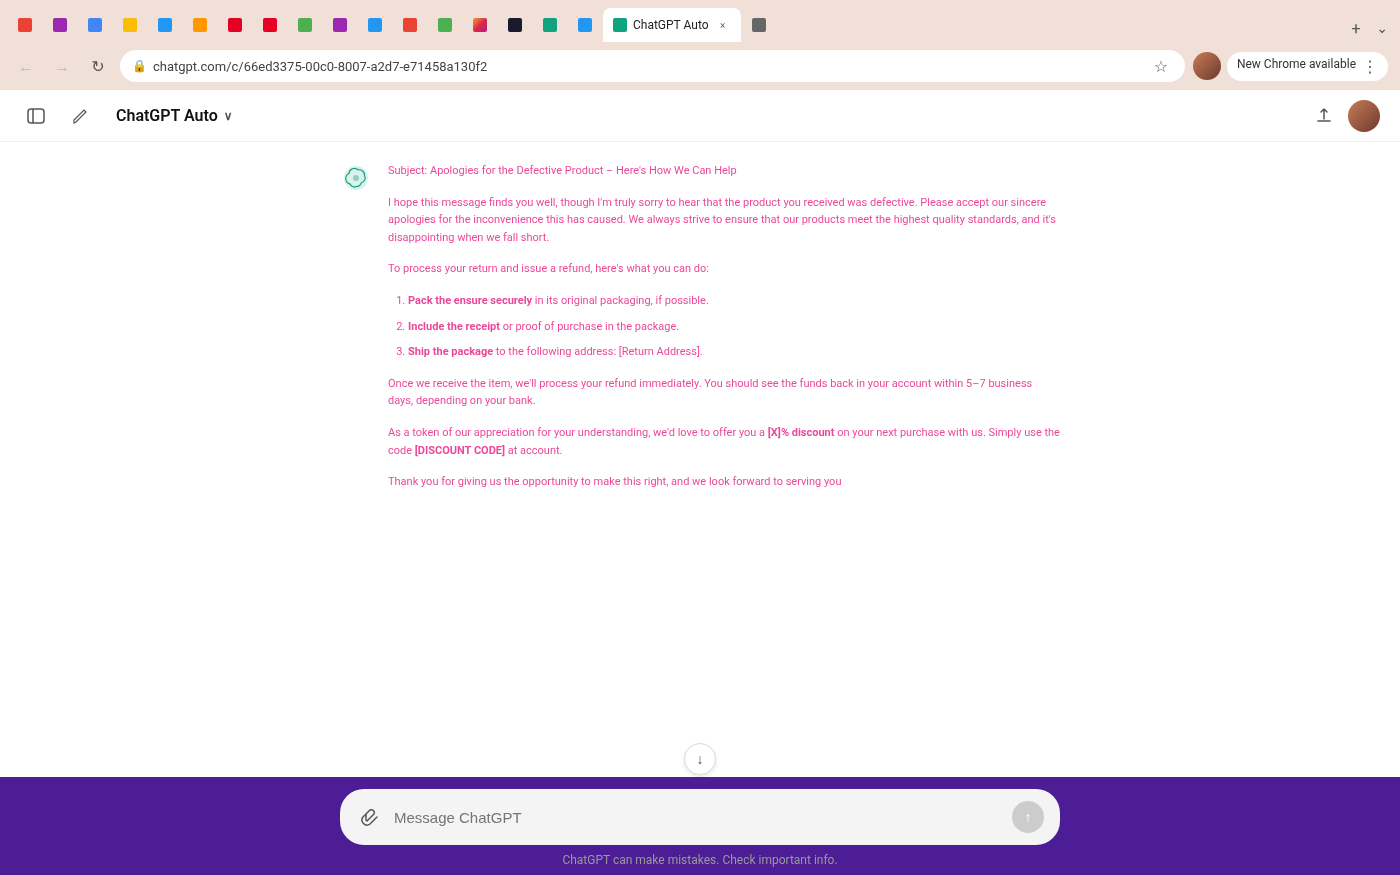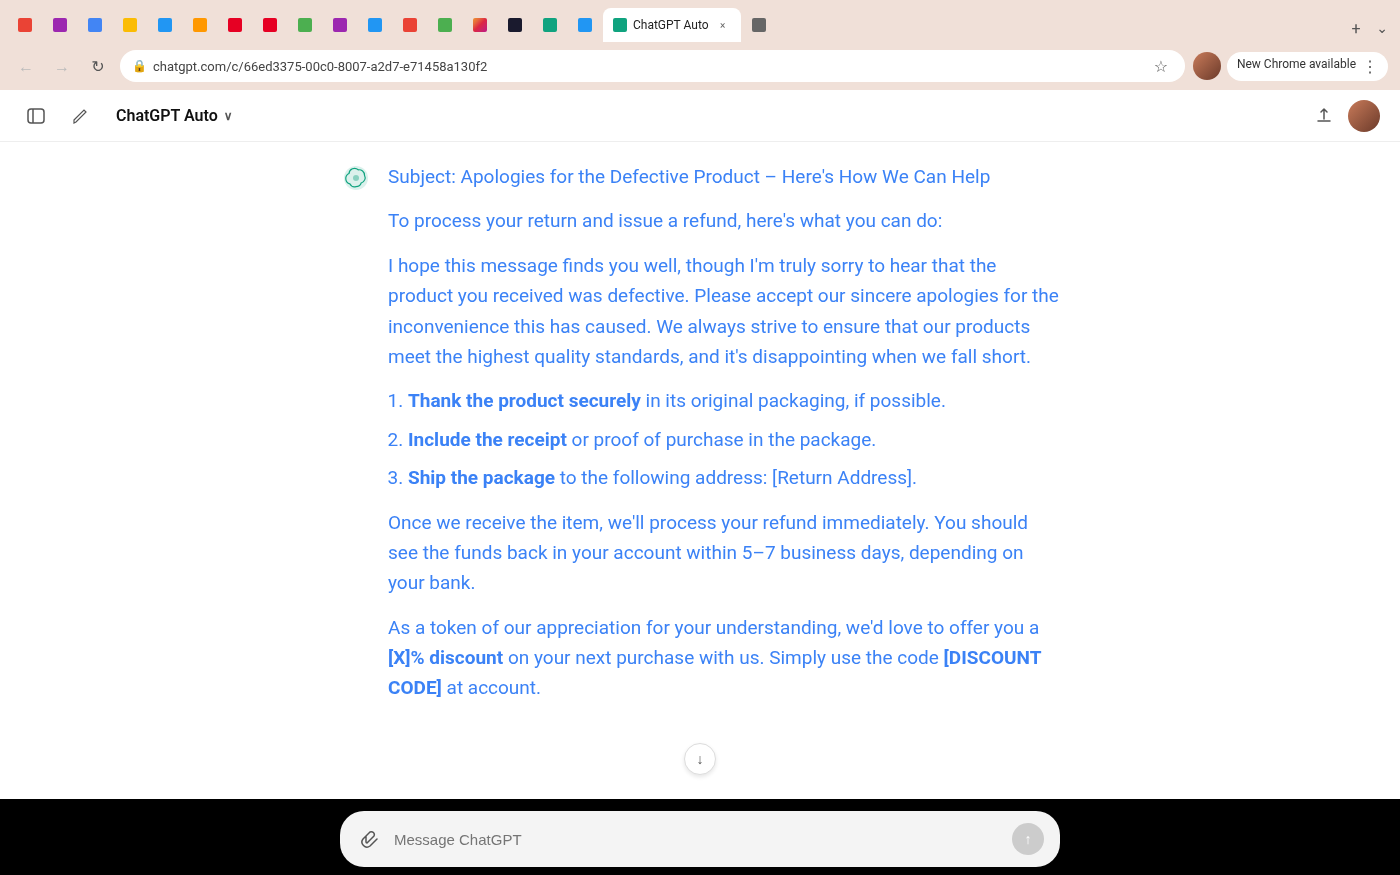--- a/index.html
+++ b/index.html
@@ -33,31 +33,31 @@
     .upload-btn { width: 32px; height: 32px; display: flex; align-items: center; justify-content: center; cursor: pointer; color: #555; border-radius: 6px; }
     .user-avatar { width: 32px; height: 32px; border-radius: 50%; background: linear-gradient(135deg, #c97b5a, #8B4513); cursor: pointer; }
 
     
     .main-content { height: calc(875px - 42px - 48px - 52px); overflow-y: auto; display: flex; flex-direction: column; align-items: center; position: relative; }
 
     
     .chat-area { width: 100%; max-width: 760px; padding: 20px 20px 100px 20px; }
     .message-row { display: flex; gap: 16px; margin-bottom: 24px; }
     .chatgpt-icon { width: 32px; height: 32px; flex-shrink: 0; display: flex; align-items: center; justify-content: center; }
-    .message-content { flex: 1; font-size: 19px; line-height: 1.6; color: #3b82f6; }
+    .message-content { flex: 1; font-size: 11px; line-height: 1.6; color: #ec4899; }
     .message-content p { margin-bottom: 14px; }
     .message-content ol { margin: 0 0 14px 0; padding-left: 20px; }
     .message-content li { margin-bottom: 8px; }
     .bold { font-weight: 700; }
 
     
     .scroll-btn { position: absolute; bottom: 100px; left: 50%; transform: translateX(-50%); width: 32px; height: 32px; border-radius: 50%; background: #fff; border: 1px solid #ddd; display: flex; align-items: center; justify-content: center; cursor: pointer; box-shadow: 0 2px 4px rgba(0,0,0,0.1); color: #555; font-size: 14px; }
 
     
-    .input-area { position: fixed; bottom: 0; left: 0; right: 0; background: #000000; padding: 12px 8px 8px; display: flex; flex-direction: column; align-items: center; }
+    .input-area { position: fixed; bottom: 0; left: 0; right: 0; background: #4c1d95; padding: 12px 8px 8px; display: flex; flex-direction: column; align-items: center; }
     .input-container { width: 100%; max-width: 760px; padding: 0 20px; }
     .input-box { background: #f4f4f4; border-radius: 24px; padding: 12px 16px; display: flex; align-items: center; gap: 10px; }
     .attach-btn { width: 28px; height: 28px; display: flex; align-items: center; justify-content: center; cursor: pointer; color: #555; font-size: 16px; flex-shrink: 0; }
     .message-input { flex: 1; background: transparent; border: none; outline: none; font-size: 15px; color: #999; resize: none; }
     .send-btn { width: 32px; height: 32px; border-radius: 50%; background: #ccc; display: flex; align-items: center; justify-content: center; cursor: pointer; flex-shrink: 0; }
     .send-btn-icon { color: #fff; font-size: 14px; }
     .disclaimer { font-size: 12px; color: #999; margin-top: 8px; text-align: center; }
 
     
     .fav-g { background: #4285F4; }
@@ -203,37 +203,38 @@
       <div class="chatgpt-icon">
         <svg width="28" height="28" viewBox="0 0 28 28" fill="none">
           <path d="M14 2C7.373 2 2 7.373 2 14s5.373 12 12 12 12-5.373 12-12S20.627 2 14 2z" fill="#10a37f" opacity="0.15"></path>
           <path d="M22.5 11.2a5.5 5.5 0 0 0-6.3-5.4A5.5 5.5 0 0 0 7 9.5a5.5 5.5 0 0 0 .8 10.3A5.5 5.5 0 0 0 14 22.7a5.5 5.5 0 0 0 5.2-3.7 5.5 5.5 0 0 0 3.3-7.8z" stroke="#10a37f" stroke-width="1.2" fill="none"></path>
           <circle cx="14" cy="14" r="3" fill="#10a37f" opacity="0.4"></circle>
         </svg>
       </div>
 
       <div class="message-content">
         <p>Subject: Apologies for the Defective Product – Here's How We Can Help</p>
+        <p>I hope this message finds you well, though I'm truly sorry to hear that the product you received was defective. Please accept our sincere apologies for the inconvenience this has caused. We always strive to ensure that our products meet the highest quality standards, and it's disappointing when we fall short.</p>
         <p>To process your return and issue a refund, here's what you can do:</p>
-        <p>I hope this message finds you well, though I'm truly sorry to hear that the product you received was defective. Please accept our sincere apologies for the inconvenience this has caused. We always strive to ensure that our products meet the highest quality standards, and it's disappointing when we fall short.</p>
         <ol>
           <li>
-            <span class="bold">Thank the product securely</span><span> in its original packaging, if possible.</span>
+            <span class="bold">Pack the ensure securely</span><span> in its original packaging, if possible.</span>
           </li>
           <li>
             <span class="bold">Include the receipt</span><span> or proof of purchase in the package.</span>
           </li>
           <li>
             <span class="bold">Ship the package</span><span> to the following address: [Return Address].</span>
           </li>
         </ol>
         <p>Once we receive the item, we'll process your refund immediately. You should see the funds back in your account within 5–7 business days, depending on your bank.</p>
         <p>
           <span>As a token of our appreciation for your understanding, we'd love to offer you a </span><span class="bold">[X]% discount</span><span> on your next purchase with us. Simply use the code </span><span class="bold">[DISCOUNT CODE]</span><span> at account.</span>
         </p>
+        <p>Thank you for giving us the opportunity to make this right, and we look forward to serving you</p>
       </div>
     </div>
   </div>
 
   <div class="scroll-btn">
     <span>↓</span>
   </div>
 </div>
 
 <div class="input-area">
@@ -242,14 +243,15 @@
       <div class="attach-btn">
         <svg width="20" height="20" viewBox="0 0 20 20" fill="none">
           <path d="M17 10l-7 7a5 5 0 01-7-7l7-7a3 3 0 014 4l-7 7a1 1 0 01-1-1V7" stroke="#555" stroke-width="1.5" stroke-linecap="round" stroke-linejoin="round"></path>
         </svg>
       </div>
       <input class="message-input" type="text" style="font-family: -apple-system, BlinkMacSystemFont, sans-serif;" placeholder="Message ChatGPT">
       <div class="send-btn">
         <span class="send-btn-icon">↑</span>
       </div>
     </div>
+    <p class="disclaimer">ChatGPT can make mistakes. Check important info.</p>
   </div>
 </div>
 
 </body></html>

